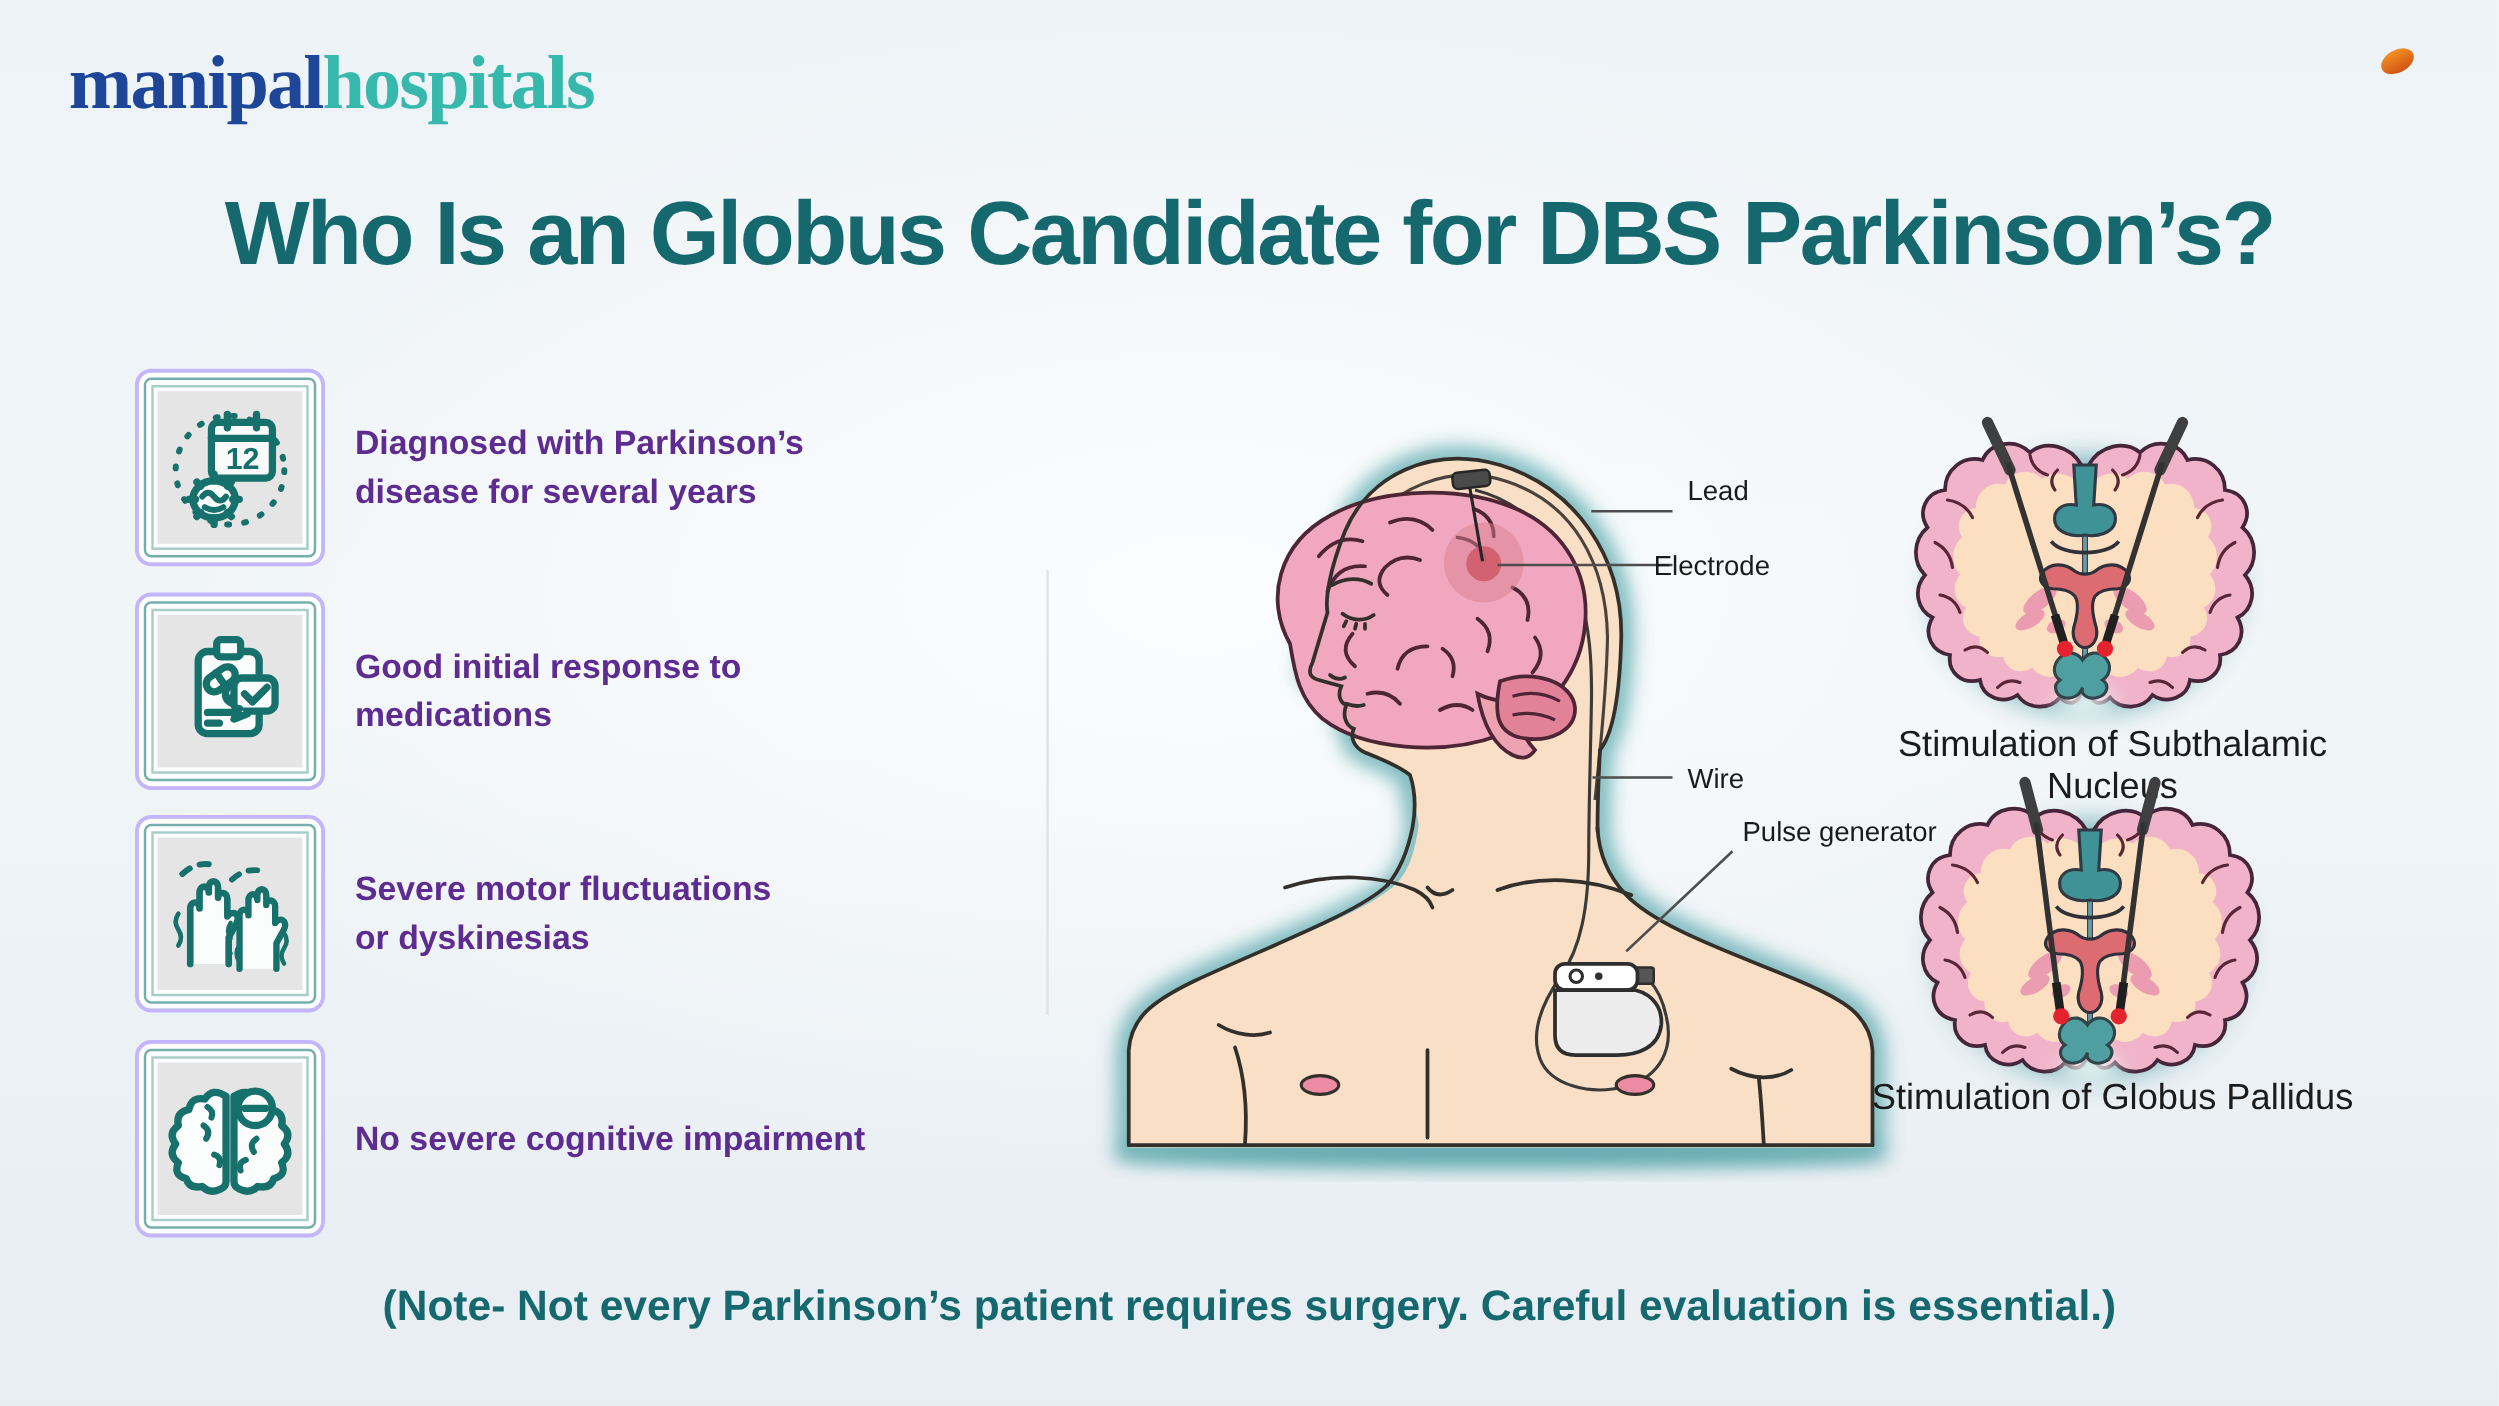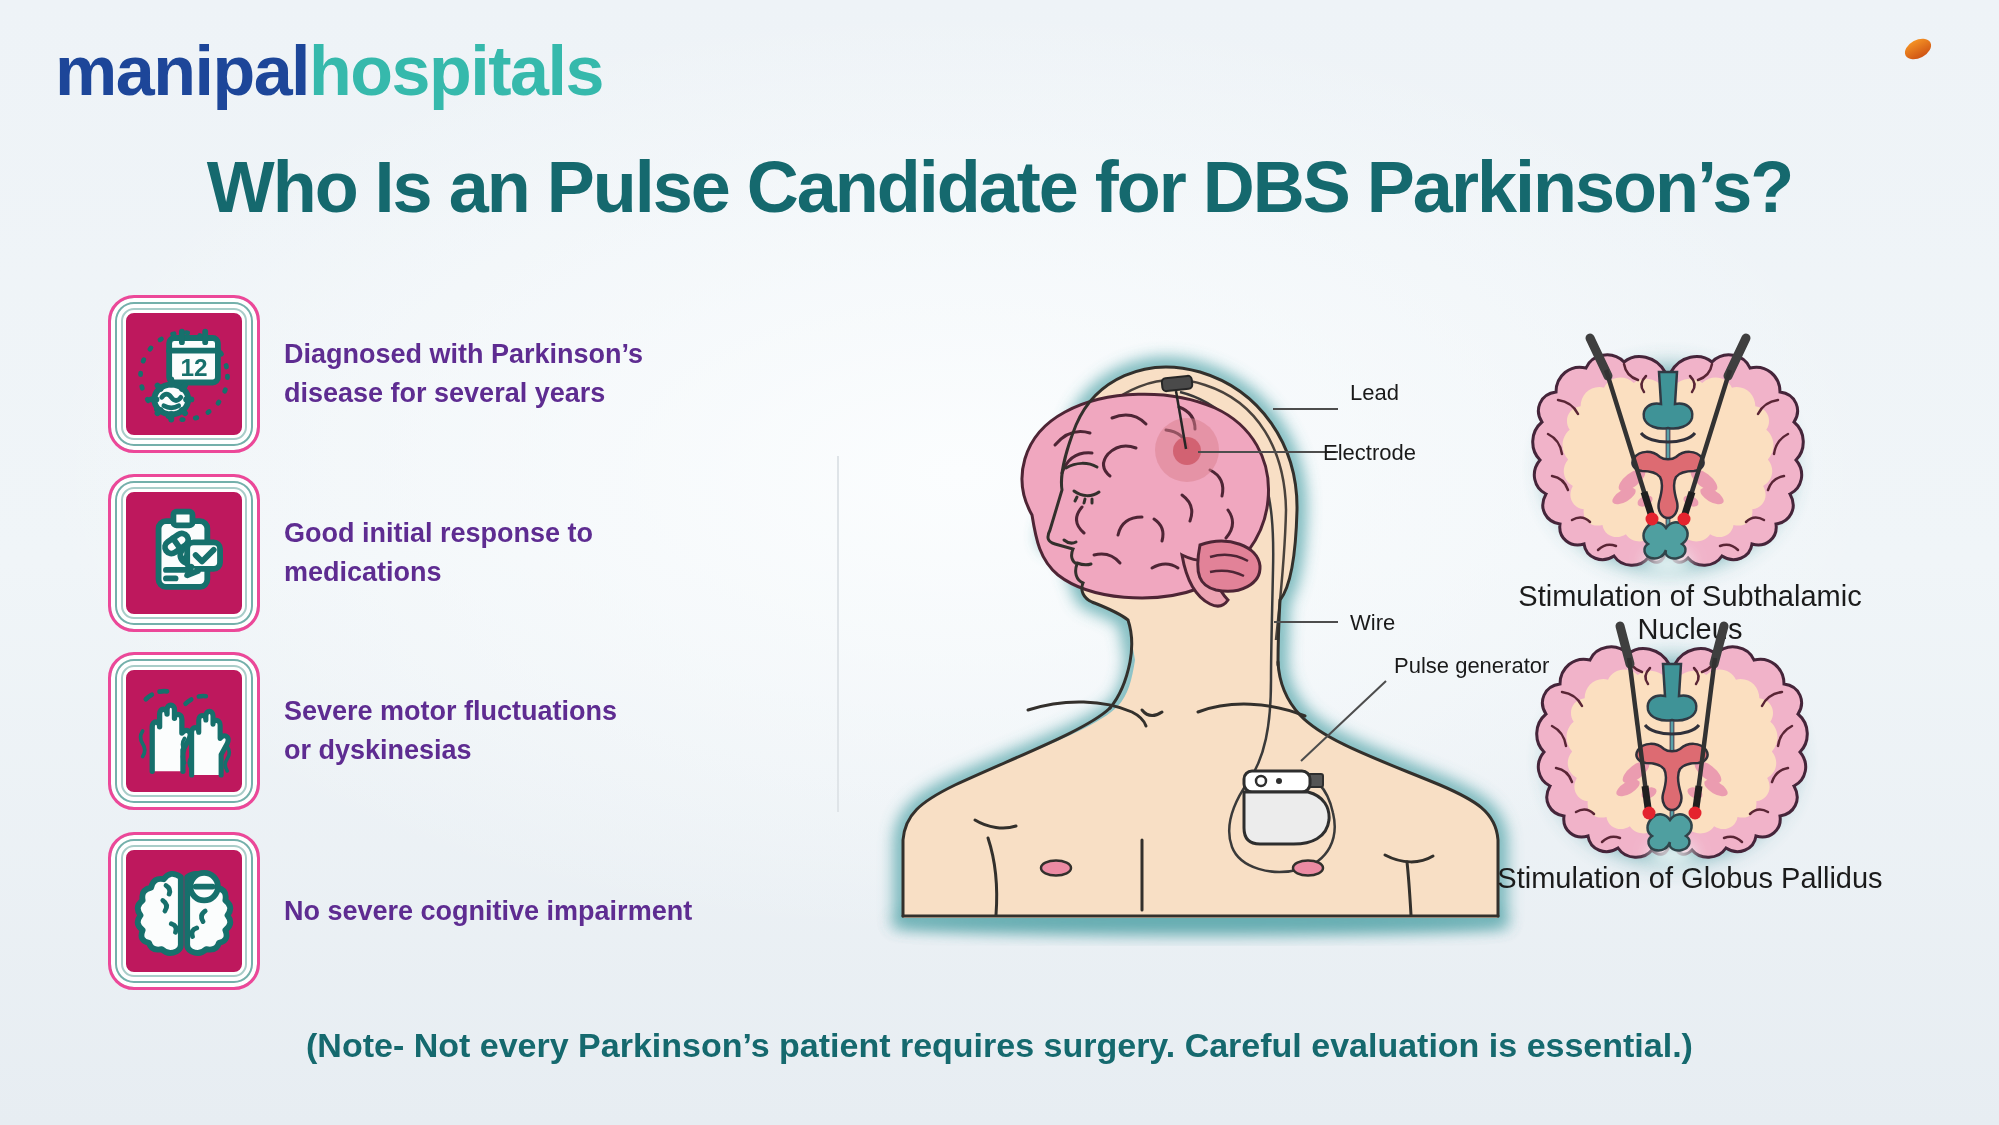--- a/index.html
+++ b/index.html
@@ -8,38 +8,38 @@
     font-family:"Liberation Sans", sans-serif;
     background:
       radial-gradient(ellipse 1500px 750px at 48% 42%, #fbfdfe 0%, rgba(251,253,254,0) 62%),
       linear-gradient(180deg,#eef3f7 0%,#f0f5f8 50%,#e7edf2 100%);
     overflow:hidden;
   }
   .canvas{position:relative;width:1999px;height:1125px;}
 
   
   .logo{position:absolute;left:55px;top:36px;width:400px;}
-  .logo-word{font-size:70px;font-weight:bold;letter-spacing:-1.5px;line-height:1;}
+  .logo-word{font-size:61px;font-weight:bold;letter-spacing:-1.5px;line-height:1;font-family:Liberation Serif, serif;}
   .logo-primary{color:#1d4699;}
   .logo-secondary{color:#36b9ac;}
   .tagline-row{position:absolute;left:55px;top:97px;width:384px;text-align:right;
     font-size:21px;font-weight:600;color:#3d5a95;letter-spacing:1px;}
   .tagline-row svg{vertical-align:-4px;margin-left:9px;}
   .corner-mark{position:absolute;left:1874px;top:32px;}
 
   
   .page-title{position:absolute;left:0;right:0;top:146px;text-align:center;
     font-size:72px;font-weight:bold;letter-spacing:-2px;color:#15696e;}
 
   
   .criterion{position:absolute;left:108px;height:158px;display:flex;align-items:center;}
   .c1{top:295px}.c2{top:474px}.c3{top:652px}.c4{top:832px}
   .icon-box{
     width:152px;height:158px;box-sizing:border-box;flex:0 0 auto;
-    border:3px solid #ec4899;border-radius:26px;background:#be185d;
+    border:3px solid #c4b5fd;border-radius:13px;background:#e5e5e5;
     box-shadow: inset 0 0 0 4px #ffffff, inset 0 0 0 6px #74b0ab,
                 inset 0 0 0 10px #ffffff, inset 0 0 0 12px #a9cdc9,
                 inset 0 0 0 15px #ffffff;
     display:flex;align-items:center;justify-content:center;
   }
   .criterion-text{margin-left:24px;font-size:27px;font-weight:bold;color:#5e2c91;line-height:39px;}
   .icon-svg{stroke:#16706c;fill:none;stroke-width:5.5;stroke-linecap:round;stroke-linejoin:round;}
 
   .divider{position:absolute;left:837px;top:456px;width:2px;height:356px;background:#dfe4e8;}
 
@@ -132,21 +132,21 @@
   </div>
 
   <svg class="corner-mark" width="82" height="100" viewBox="0 0 82 100">
     <ellipse cx="44" cy="17" rx="14" ry="9" fill="url(#orangeGrad)" transform="rotate(-28 44 17)"></ellipse>
     <path d="M13,44 H67" stroke="url(#orangeGrad)" stroke-width="14" stroke-linecap="round" fill="none"></path>
     <path d="M20,46 V72" stroke="url(#orangeGrad)" stroke-width="13" stroke-linecap="round" fill="none"></path>
     <path d="M41,46 V76" stroke="url(#orangeGrad)" stroke-width="13" stroke-linecap="round" fill="none"></path>
     <path d="M61,46 V72" stroke="url(#orangeGrad)" stroke-width="13" stroke-linecap="round" fill="none"></path>
   </svg>
 
-  <div class="page-title">Who Is an Pulse Candidate for DBS Parkinson’s?</div>
+  <div class="page-title">Who Is an Globus Candidate for DBS Parkinson’s?</div>
 
   <div class="criterion c1">
     <div class="icon-box">
       <svg class="icon-svg" width="106" height="106" viewBox="0 0 100 100">
         <circle cx="50" cy="52" r="41" stroke-width="4.5" stroke-dasharray="1.5 11.5"></circle>
         <rect x="36" y="16" width="46" height="42" rx="5" fill="#fbfdfd"></rect>
         <line x1="36" y1="28" x2="82" y2="28"></line>
         <line x1="48" y1="10" x2="48" y2="20"></line>
           <line x1="70" y1="10" x2="70" y2="20"></line>
         <text x="59.5" y="51.5" text-anchor="middle" font-size="23" font-weight="bold" fill="#16706c" stroke="none" font-family="Liberation Sans, sans-serif">12</text>

